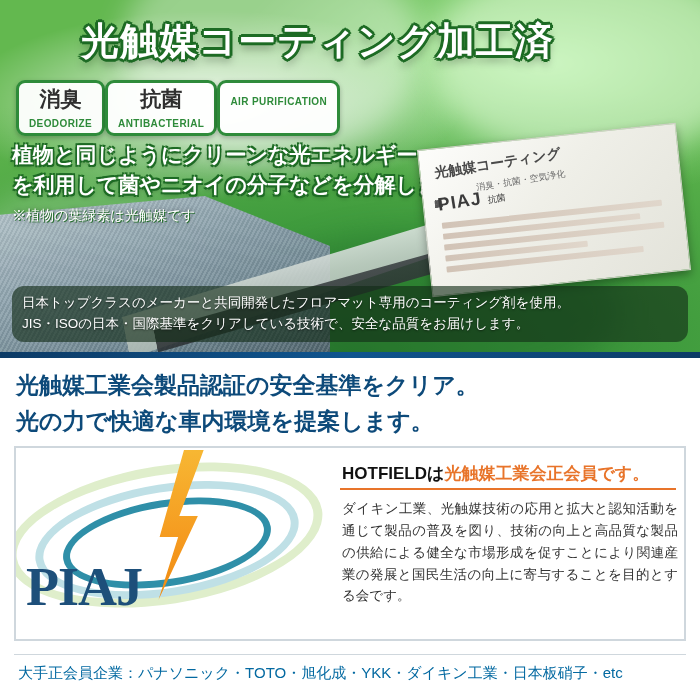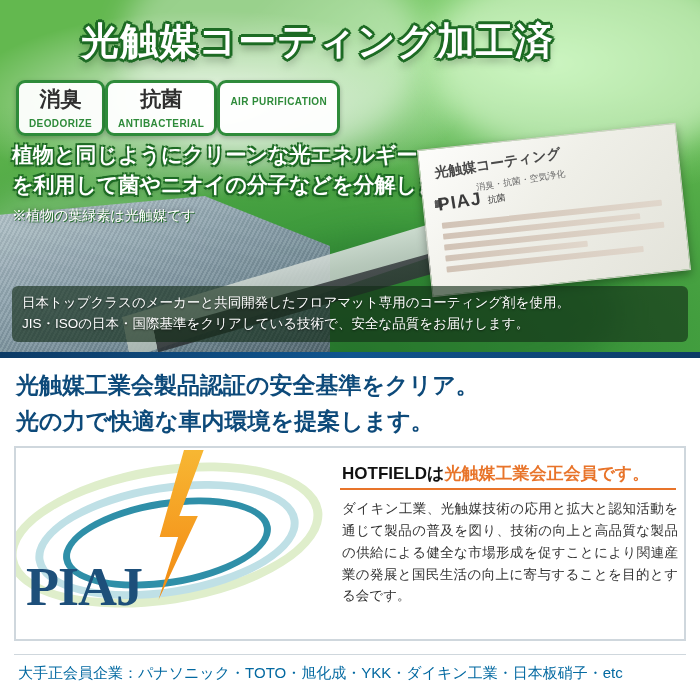--- a/index.html
+++ b/index.html
@@ -214,21 +214,21 @@
     writing-mode: vertical-rl;
     white-space: nowrap;
   }
 
   
   .info-strip {
     position: absolute;
     left: 12px; top: 286px;
     width: 676px;
     background: rgba(18,44,22,0.62);
-    border-radius: 6px;
+    border-radius: 12px;
     padding: 7px 10px;
     box-sizing: border-box;
   }
   .info-strip div {
     font-size: 13.5px;
     color: #ffffff;
     line-height: 1.55;
     text-shadow: 0 1px 2px rgba(0,0,0,0.6);
     white-space: nowrap;
   }

